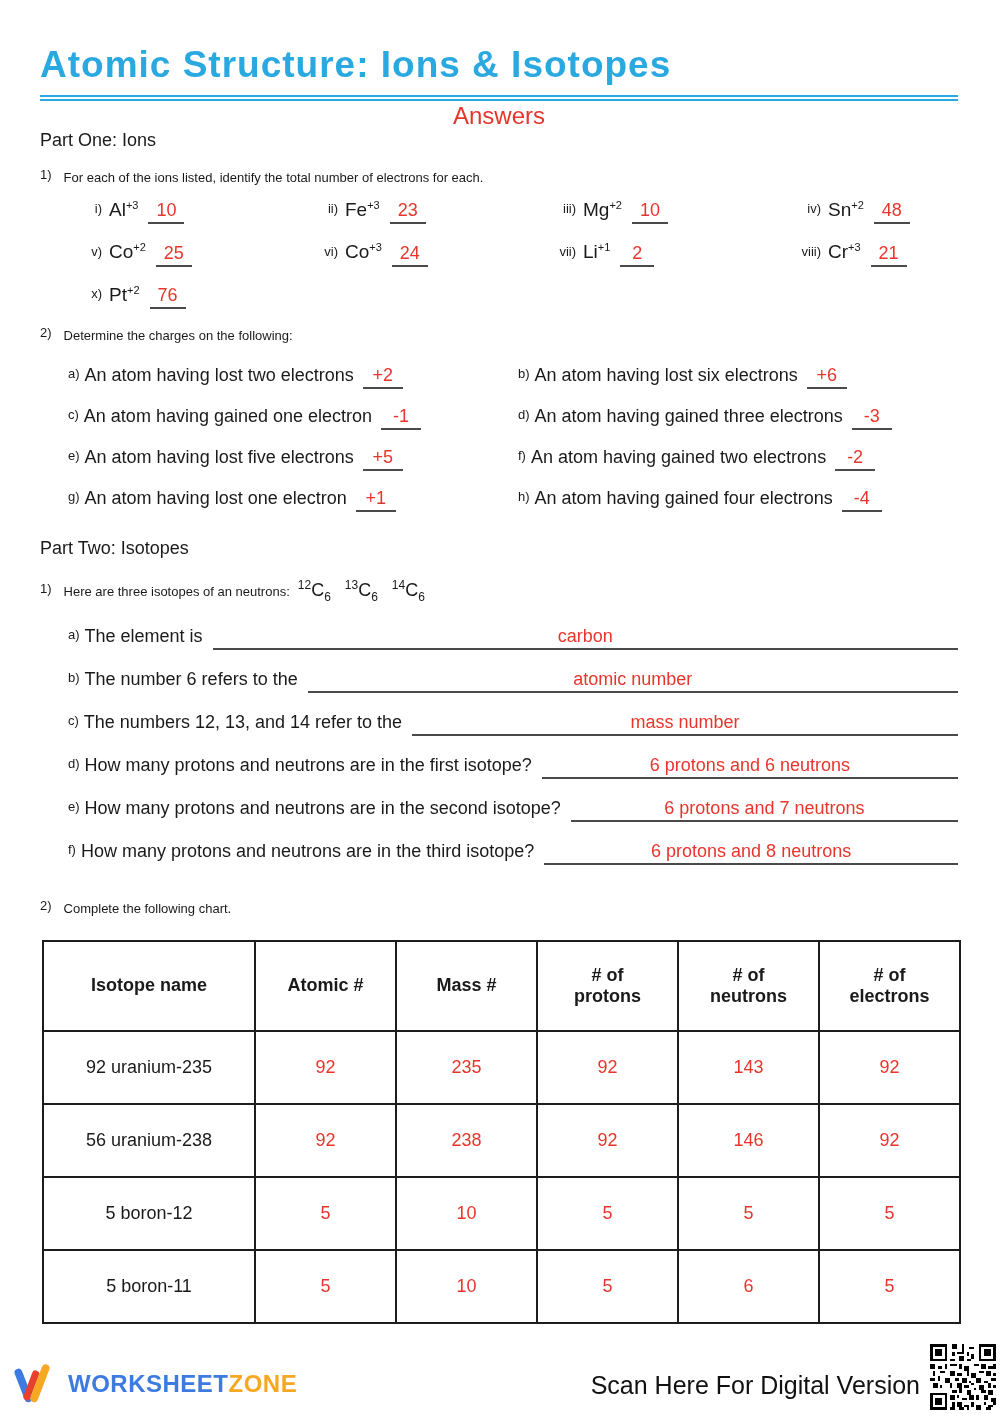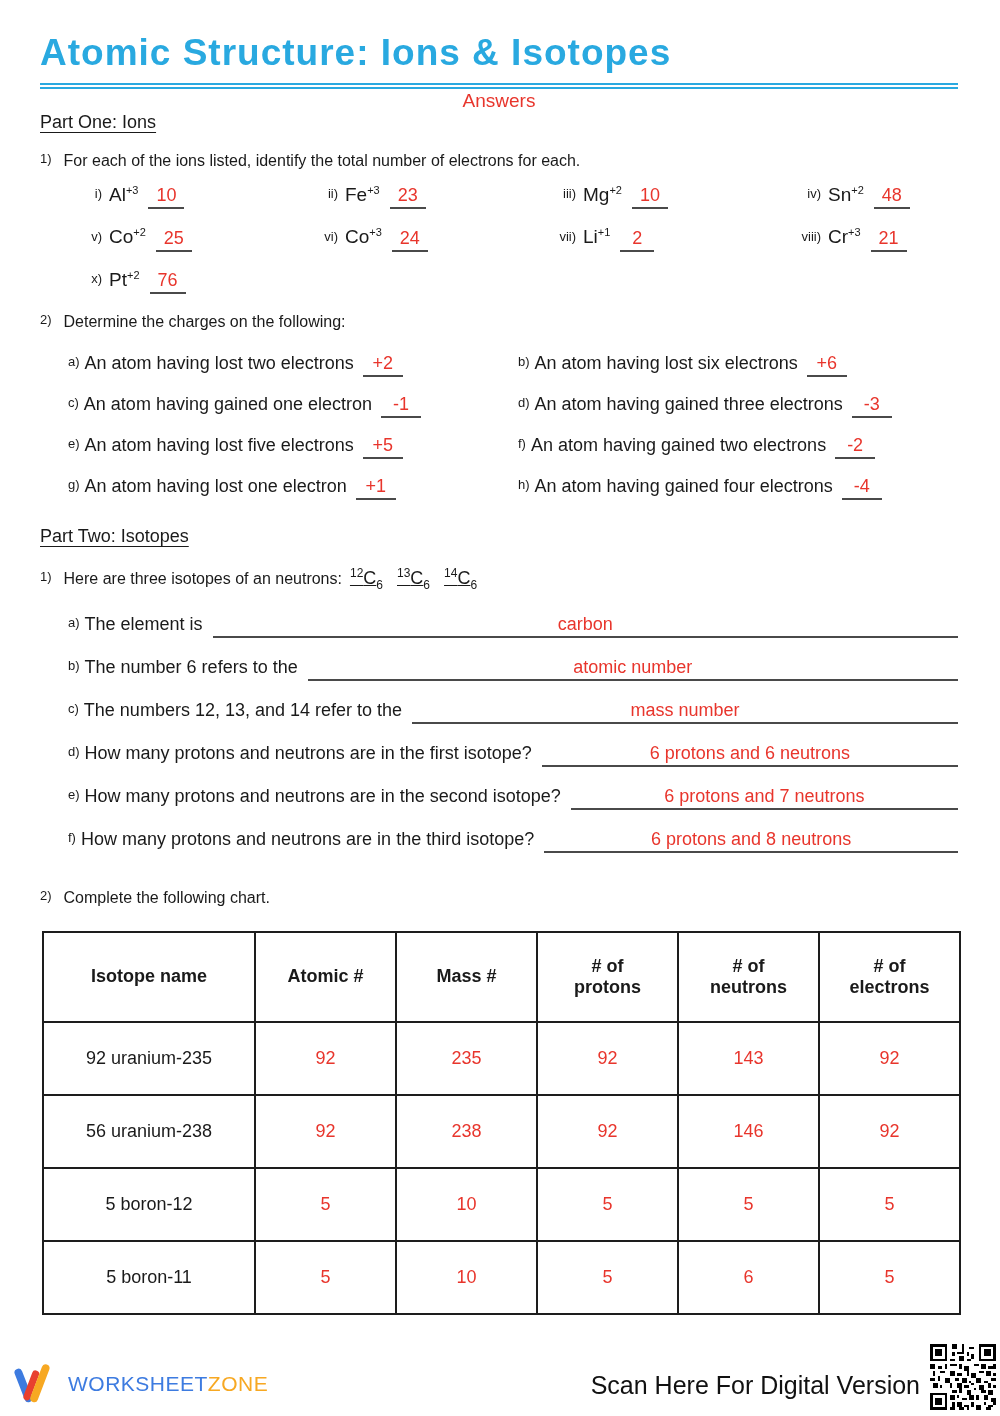--- a/index.html
+++ b/index.html
@@ -12,38 +12,37 @@
     overflow: hidden;
   }
   .page { padding: 30px 42px 0 40px; }
 
   
   .title {
     color: #29a9e0;
     font-size: 37px;
     font-weight: 700;
     letter-spacing: 1px;
-    margin-top: 2px;
+    margin-top: 14px;
   }
   .title-rule { margin-top: 9px; border-top: 2px solid #29a9e0; border-bottom: 2px solid #29a9e0; height: 6px; }
-  .answers { color: #e8352c; font-size: 19px; text-align: center; margin-top: 1px; font-weight: 400; }
+  .answers { color: #e8352c; font-size: 24px; text-align: center; margin-top: 1px; font-weight: 400; }
 
   .part-heading {
     font-size: 18px; font-weight: 400;
-    text-decoration: underline;
     text-underline-offset: 4px;
     margin-top: 0px;
     display: inline-block;
     text-align: right;
   }
   .ph2 { margin-top: 26px; }
 
   .q { margin-top: 19px; font-size: 18px; display: flex; align-items: baseline; }
   .qnum { font-size: 13px; margin-right: 12px; position: relative; top: -3px; }
-  .qtext { font-size: 16px; }
+  .qtext { font-size: 13px; }
 
   
   .blank {
     color: #e8352c;
     border-bottom: 2px solid #4a4a4a;
     text-align: center;
     padding: 0 8px 1px 8px;
     font-size: 18px;
     white-space: nowrap;
   }
@@ -57,21 +56,21 @@
   .sym sup { font-size: 11px; }
   .ion .blank { margin-left: 10px; min-width: 34px; }
 
   
   .charges { margin: 22px 0 0 28px; display: grid; grid-template-columns: 450px 1fr; row-gap: 17px; }
   .citem { display: flex; align-items: baseline; font-size: 18px; padding-right: 6px; }
   .ln { font-size: 13px; margin-right: 5px; position: relative; top: -3px; }
   .citem .blank { margin-left: 9px; min-width: 40px; }
 
   
-  .iso { margin-left: 8px; white-space: nowrap; text-decoration: underline; }
+  .iso { margin-left: 8px; white-space: nowrap; }
   .iso .inot { margin-right: 14px; font-size: 18px; }
   .iso sup { font-size: 12px; }
   .iso sub { font-size: 12px; }
 
   
   .p2items { margin: 22px 0 0 28px; }
   .p2item { display: flex; align-items: baseline; font-size: 18px; margin-top: 19px; }
   .p2item:first-child { margin-top: 0; }
 
   
@@ -80,21 +79,21 @@
   th { height: 90px; font-weight: 700; }
   td { height: 73px; }
   td.red { color: #e8352c; border-radius: 17px; }
   col.c-name { width: 212px; }
   col.c-std { width: 141px; }
 
   
   .footer { position: absolute; left: 0; bottom: 0; width: 1000px; height: 76px; }
   .logo { position: absolute; left: 14px; bottom: 12px; display: flex; align-items: center; }
   .logo-mark { margin-right: 8px; }
-  .logo-text { font-size: 21px; font-weight: 400; letter-spacing: 0.5px; }
+  .logo-text { font-size: 24px; font-weight: 700; letter-spacing: 0.5px; }
   .logo-text .w1 { color: #3d7be0; }
   .logo-text .w2 { color: #f7a822; }
   .scan-text { position: absolute; right: 80px; bottom: 16px; font-size: 25px; color: #111; }
   .qr { position: absolute; right: 2px; bottom: 4px; width: 70px; height: 70px; }
 </style>
 </head>
 <body>
 
 <div class="page">
 

